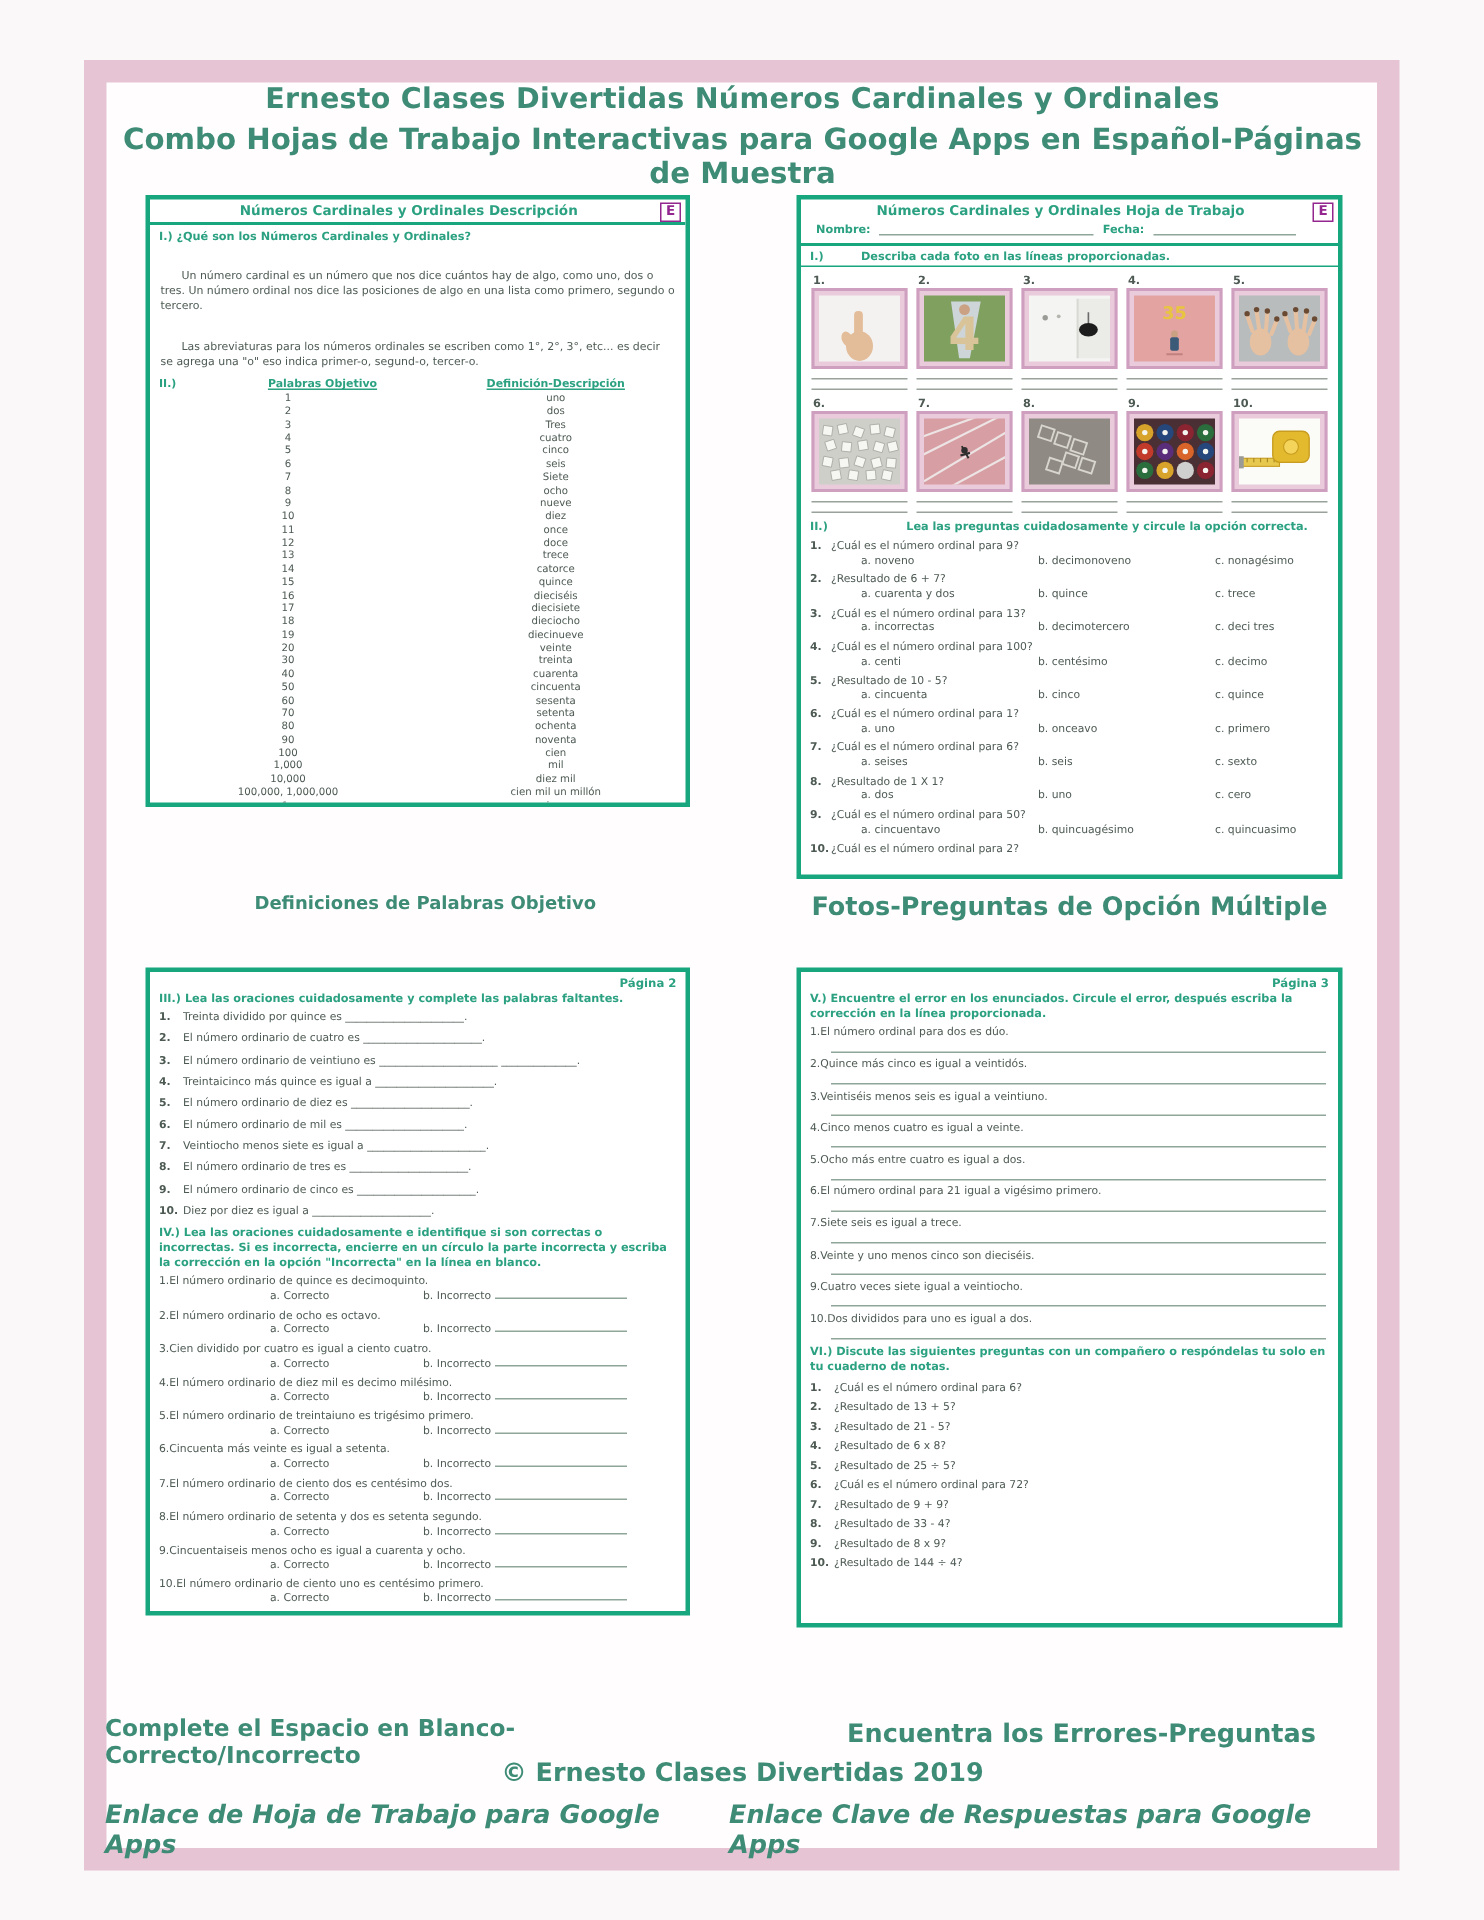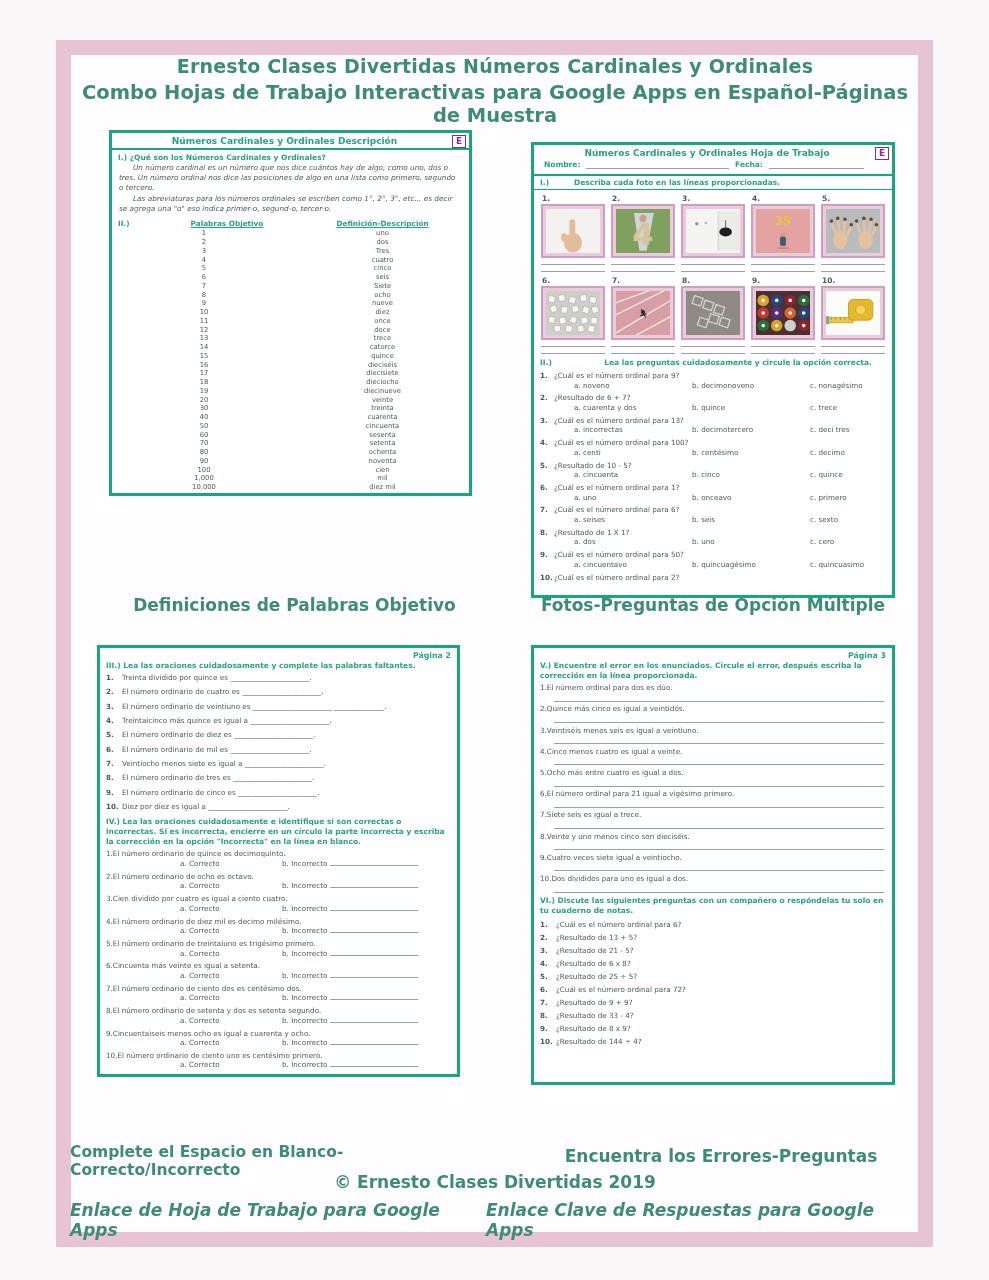--- a/index.html
+++ b/index.html
@@ -6,32 +6,32 @@
   html,body { width:989px; height:1280px; background:#fbf8fa; font-family:"DejaVu Sans", sans-serif; }
   .canvas { position:absolute; top:0; left:0; width:989px; height:1280px; overflow:hidden; }
   .frame { position:absolute; left:56px; top:40px; width:877px; height:1207px; background:#e6c4d3; }
   .frame-inner { position:absolute; inset:15px; background:#fffdfe; }
 
   .main-title { position:absolute; left:72px; top:55px; width:846px; text-align:center; color:#3e8c76; font-weight:bold; }
   .main-title .t1 { font-size:19px; letter-spacing:.2px; }
   .main-title .t2 { font-size:19.5px; margin-top:4px; }
 
   .sheet { position:absolute; background:#fff; border:3px solid #17a67e; color:#4d5a53; overflow:hidden; }
-  .sheet1 { left:109px; top:130px; width:363px; height:366px; }
-  .sheet2 { left:531px; top:142px; width:364px; height:456px; }
+  .sheet1 { left:97px; top:130px; width:363px; height:408px; }
+  .sheet2 { left:531px; top:130px; width:364px; height:456px; }
   .sheet3 { left:97px;  top:645px; width:363px; height:432px; }
   .sheet4 { left:531px; top:645px; width:364px; height:440px; }
   .sheet .hd { position:relative; border-bottom:2px solid #17a67e; padding:3px 20px 2px 8px; }
   .sheet .hd-title { text-align:center; color:#2ba182; font-weight:bold; font-size:9px; }
   .logo { position:absolute; right:3px; top:2px; width:14px; height:13px; border:1.5px solid #93278f;
           color:#93278f; font-weight:bold; font-size:9px; line-height:10px; text-align:center; background:#fff; }
 
   
   .s1-secthead { font-size:7.5px; font-weight:bold; color:#2ba182; padding:3px 6px 0 6px; }
-  .s1-para { font-size:7.3px; line-height:1.38; padding:0 7px; text-indent:14px; margin-top:1px;font-style:italic; }
+  .s1-para { font-size:7.3px; line-height:1.38; padding:0 7px; text-indent:14px; margin-top:17px; }
   .s1-cols { display:flex; font-size:7.3px; font-weight:bold; color:#2ba182; padding:5px 6px 1px 6px; }
   .s1-cols .c0 { width:34px; }
   .s1-cols .c1 { width:150px; text-align:center; text-decoration:underline; }
   .s1-cols .c2 { flex:1; text-align:center; text-decoration:underline; }
   .vrow { display:flex; line-height:8.75px; font-size:6.8px; }
   .vrow .vnum { width:184px; text-align:center; }
   .vrow .vword { flex:1; text-align:center; }
 
   
   .s2-nombre { display:flex; font-size:7.5px; color:#2ba182; font-weight:bold; padding:2px 8px 3px 2px; gap:6px; align-items:flex-end; }
@@ -67,21 +67,21 @@
   .ci .opts .oa { width:102px; }
   .ci .opts .ob { white-space:nowrap; }
   .ci .opts .bl { display:inline-block; width:88px; border-bottom:1px solid #8fa69b; height:7px; margin-left:3px; }
   .verr { padding:0 8px 0 6px; margin-bottom:2.6px; }
   .verr .main { display:flex; font-size:7.2px; line-height:9.6px; }
   .verr .ansline { border-bottom:1px solid #8fa69b; height:9px; margin-left:14px; }
   .vi-item { display:flex; font-size:7.2px; line-height:13px; padding:0 8px 0 6px; }
   .vi-item .inum { width:16px; font-weight:bold; flex:none; }
 
   .caption { position:absolute; color:#3e8c76; font-weight:bold; text-align:center; }
-  .cap-l1 { left:113px;  top:595px; width:363px; font-size:17px; }
+  .cap-l1 { left:102px;  top:595px; width:363px; font-size:12px; }
   .cap-r1 { left:531px; top:595px; width:364px; font-size:17px; }
   .cap-l2 { left:70px;  top:1143px; width:440px; font-size:15.5px; text-align:left; }
   .cap-r2 { left:556px; top:1146px; width:330px; font-size:17px; }
   .footer-copy { position:absolute; left:72px; top:1172px; width:846px; text-align:center; color:#3e8c76; font-weight:bold; font-size:17px; }
   .footer-links { position:absolute; left:70px; top:1200px; width:850px; display:flex; justify-content:space-between; color:#3e8c76; font-weight:bold; font-size:17px; }
   .footer-links span { cursor:pointer;font-style:italic; }
 </style>
 </head>
 <body>
 

